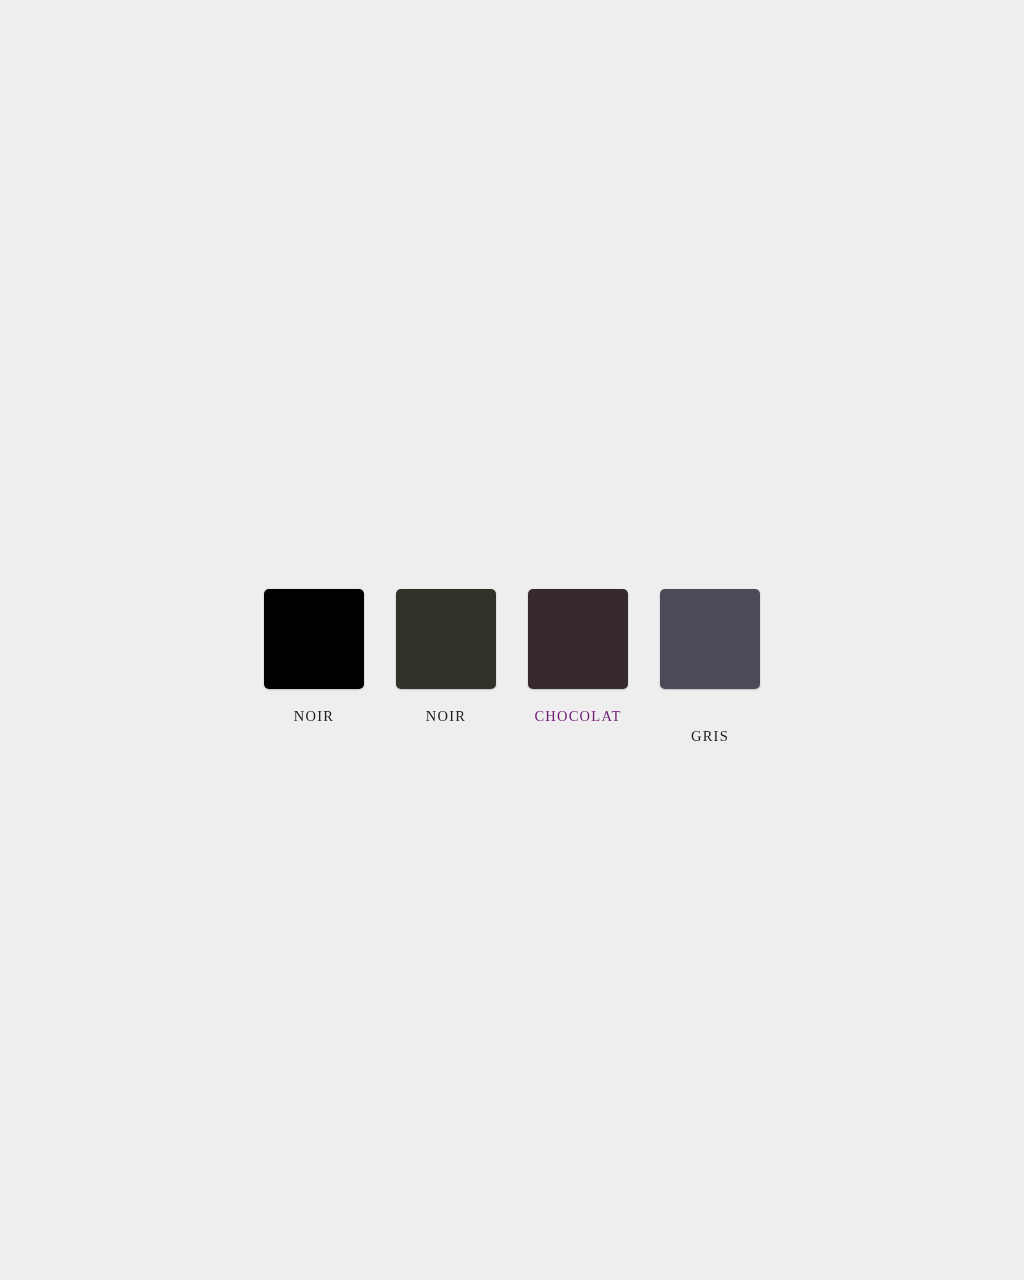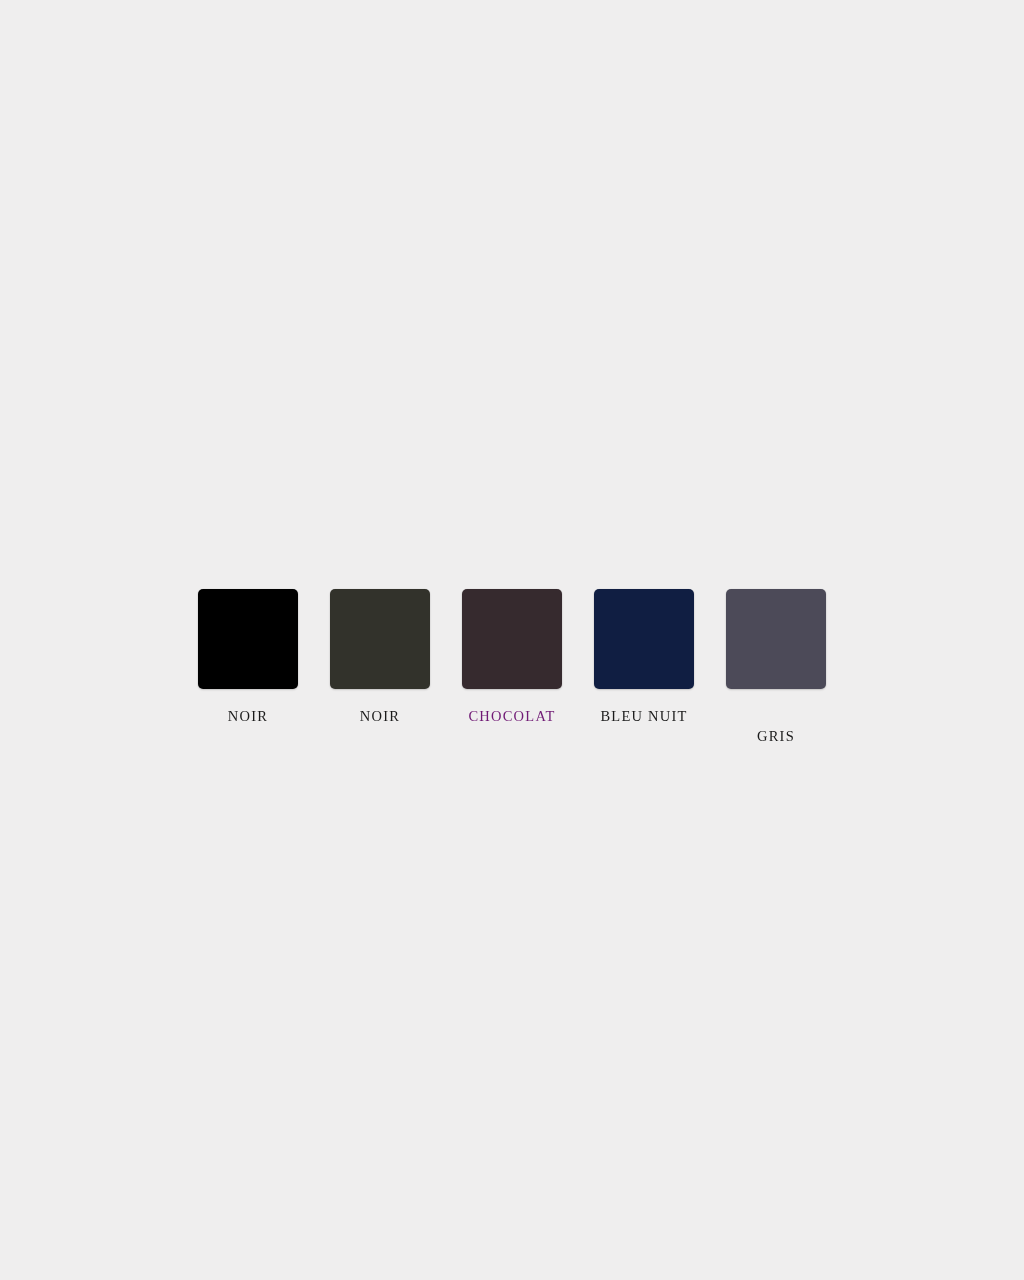--- a/index.html
+++ b/index.html
@@ -77,21 +77,17 @@
       </div>
       <div class="swatch-cell">
         <div class="swatch-chip" style="background-color: rgb(50, 50, 43);"></div>
         <div class="swatch-label" style="color: rgb(27, 27, 27);">NOIR</div>
       </div>
       <div class="swatch-cell">
         <div class="swatch-chip" style="background-color: rgb(54, 42, 46);"></div>
         <div class="swatch-label" style="color: #701a75;">CHOCOLAT</div>
       </div>
       <div class="swatch-cell">
-        <div class="swatch-chip" style="background-color: rgb(16, 30, 66);"></div>
-        <div class="swatch-label" style="color: rgb(27, 27, 27);">BLEU NUIT</div>
-      </div>
-      <div class="swatch-cell">
         <div class="swatch-chip" style="background-color: rgb(76, 74, 88);"></div>
         <div class="swatch-label" style="color: rgb(27, 27, 27); margin-top: 40px;">GRIS</div>
       </div>
     </div>
 </div>
 
 </body></html>

